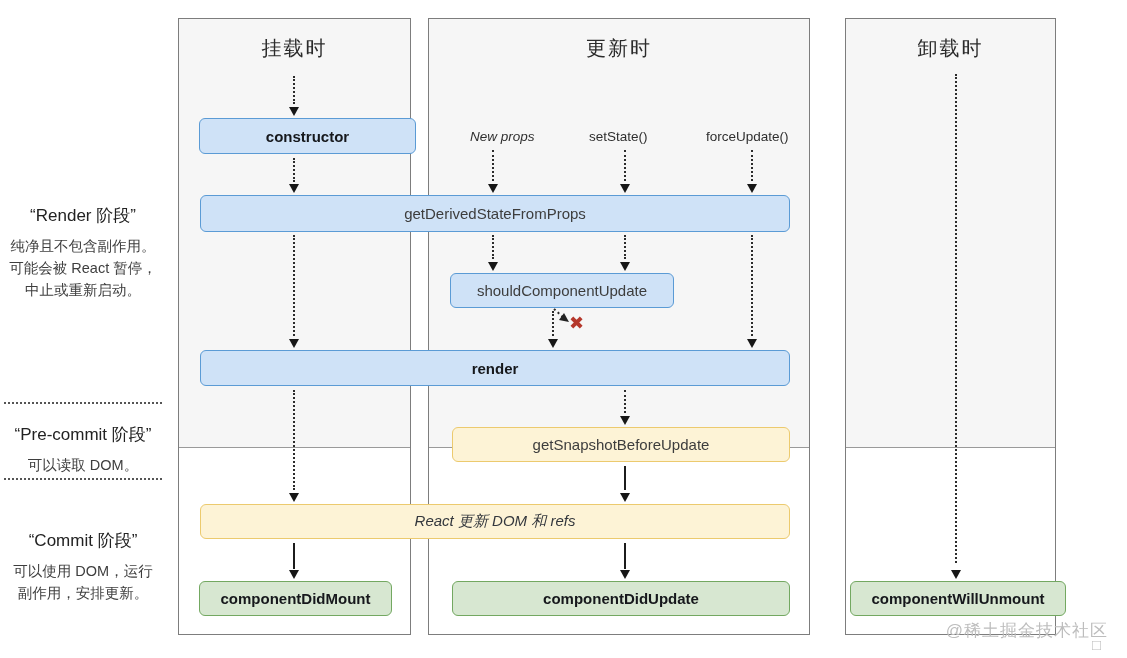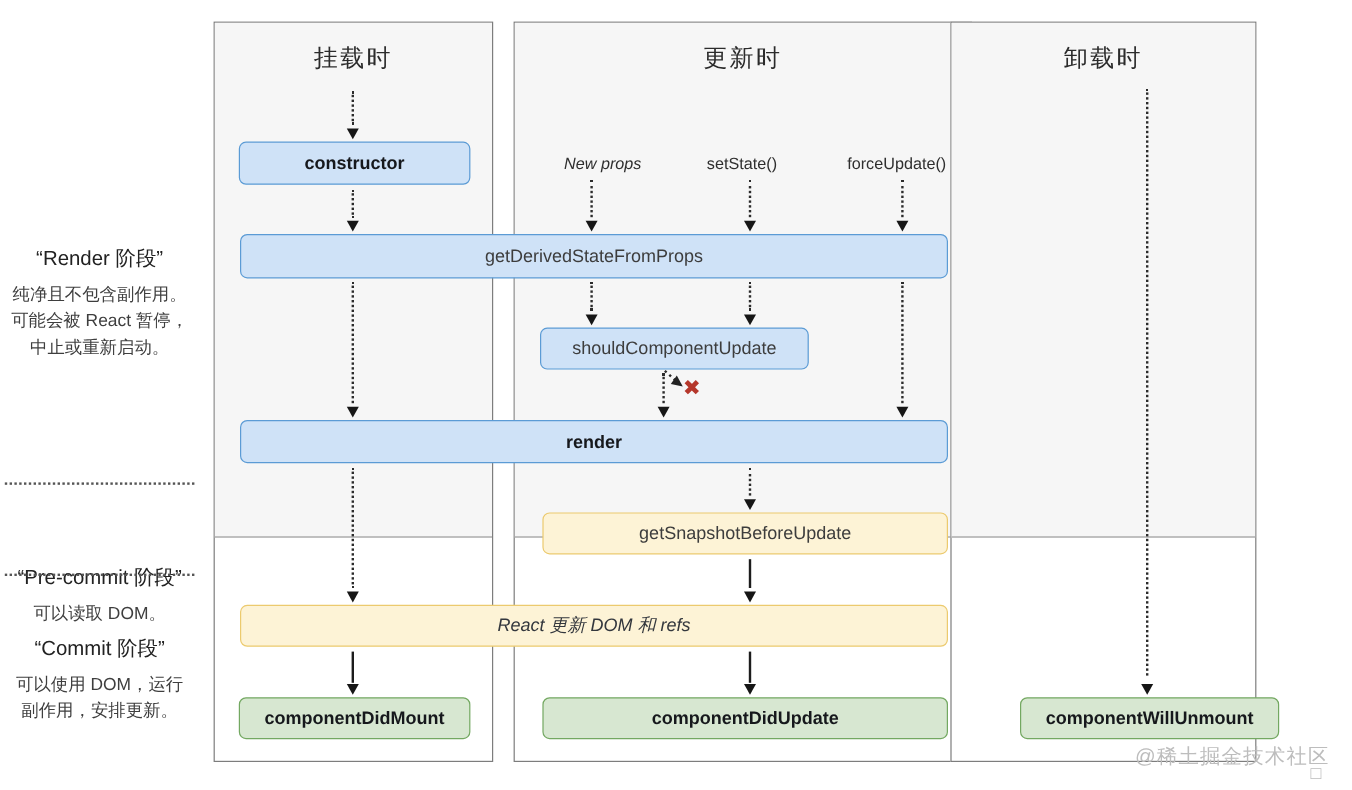--- a/index.html
+++ b/index.html
@@ -47,33 +47,33 @@
 <div id="canvas">
 
   <div class="panel" style="left:178px;width:233px;">
     <div class="phase-top"></div>
     <div class="col-title">挂载时</div>
   </div>
   <div class="panel" style="left:428px;width:382px;">
     <div class="phase-top"></div>
     <div class="col-title">更新时</div>
   </div>
-  <div class="panel" style="left:792px;width:255px;">
+  <div class="panel" style="left:845px;width:211px;">
     <div class="phase-top"></div>
     <div class="col-title">卸载时</div>
   </div>
 
   <div class="phase-label" style="top:204px;">
     <div class="ph-title">“Render 阶段”</div>
     <span class="ph-line">纯净且不包含副作用。</span>
     <span class="ph-line">可能会被 React 暂停，</span>
     <span class="ph-line">中止或重新启动。</span>
   </div>
   <div class="dotted-div" style="top:402px;"></div>
-  <div class="phase-label" style="top:423px;margin-top:47px;">
+  <div class="phase-label" style="top:423px;">
     <div class="ph-title">“Pre-commit 阶段”</div>
     <span class="ph-line">可以读取 DOM。</span>
   </div>
   <div class="dotted-div" style="top:478px;"></div>
   <div class="phase-label" style="top:529px;">
     <div class="ph-title">“Commit 阶段”</div>
     <span class="ph-line">可以使用 DOM，运行</span>
     <span class="ph-line">副作用，安排更新。</span>
   </div>
 
@@ -118,21 +118,21 @@
   <div class="dline" style="left:624px;top:390px;height:23px;"></div>
   <div class="ah" style="left:620px;top:416px;"></div>
   <div class="sline" style="left:624px;top:466px;height:24px;"></div>
   <div class="ah" style="left:620px;top:493px;"></div>
   <div class="sline" style="left:624px;top:543px;height:26px;"></div>
   <div class="ah" style="left:620px;top:570px;"></div>
 
   <div class="dline" style="left:955px;top:74px;height:489px;"></div>
   <div class="ah" style="left:951px;top:570px;"></div>
 
-  <div class="box blue bold" style="left:199px;top:118px;width:193px;height:36px;">constructor</div>
+  <div class="box blue bold" style="left:199px;top:118px;width:217px;height:36px;">constructor</div>
   <div class="box blue plain" style="left:450px;top:273px;width:224px;height:35px;">shouldComponentUpdate</div>
   <div class="box blue plain" style="left:200px;top:195px;width:590px;height:37px;">getDerivedStateFromProps</div>
   <div class="box blue bold" style="left:200px;top:350px;width:590px;height:36px;">render</div>
   <div class="box yellow plain" style="left:452px;top:427px;width:338px;height:35px;">getSnapshotBeforeUpdate</div>
   <div class="box yellow italic" style="left:200px;top:504px;width:590px;height:35px;">React 更新 DOM 和 refs</div>
   <div class="box green bold" style="left:199px;top:581px;width:193px;height:35px;">componentDidMount</div>
   <div class="box green bold" style="left:452px;top:581px;width:338px;height:35px;">componentDidUpdate</div>
   <div class="box green bold" style="left:850px;top:581px;width:216px;height:35px;">componentWillUnmount</div>
 
   <div class="watermark" style="left:938px;top:619px;width:170px;text-align:right;">@稀土掘金技术社区</div>

